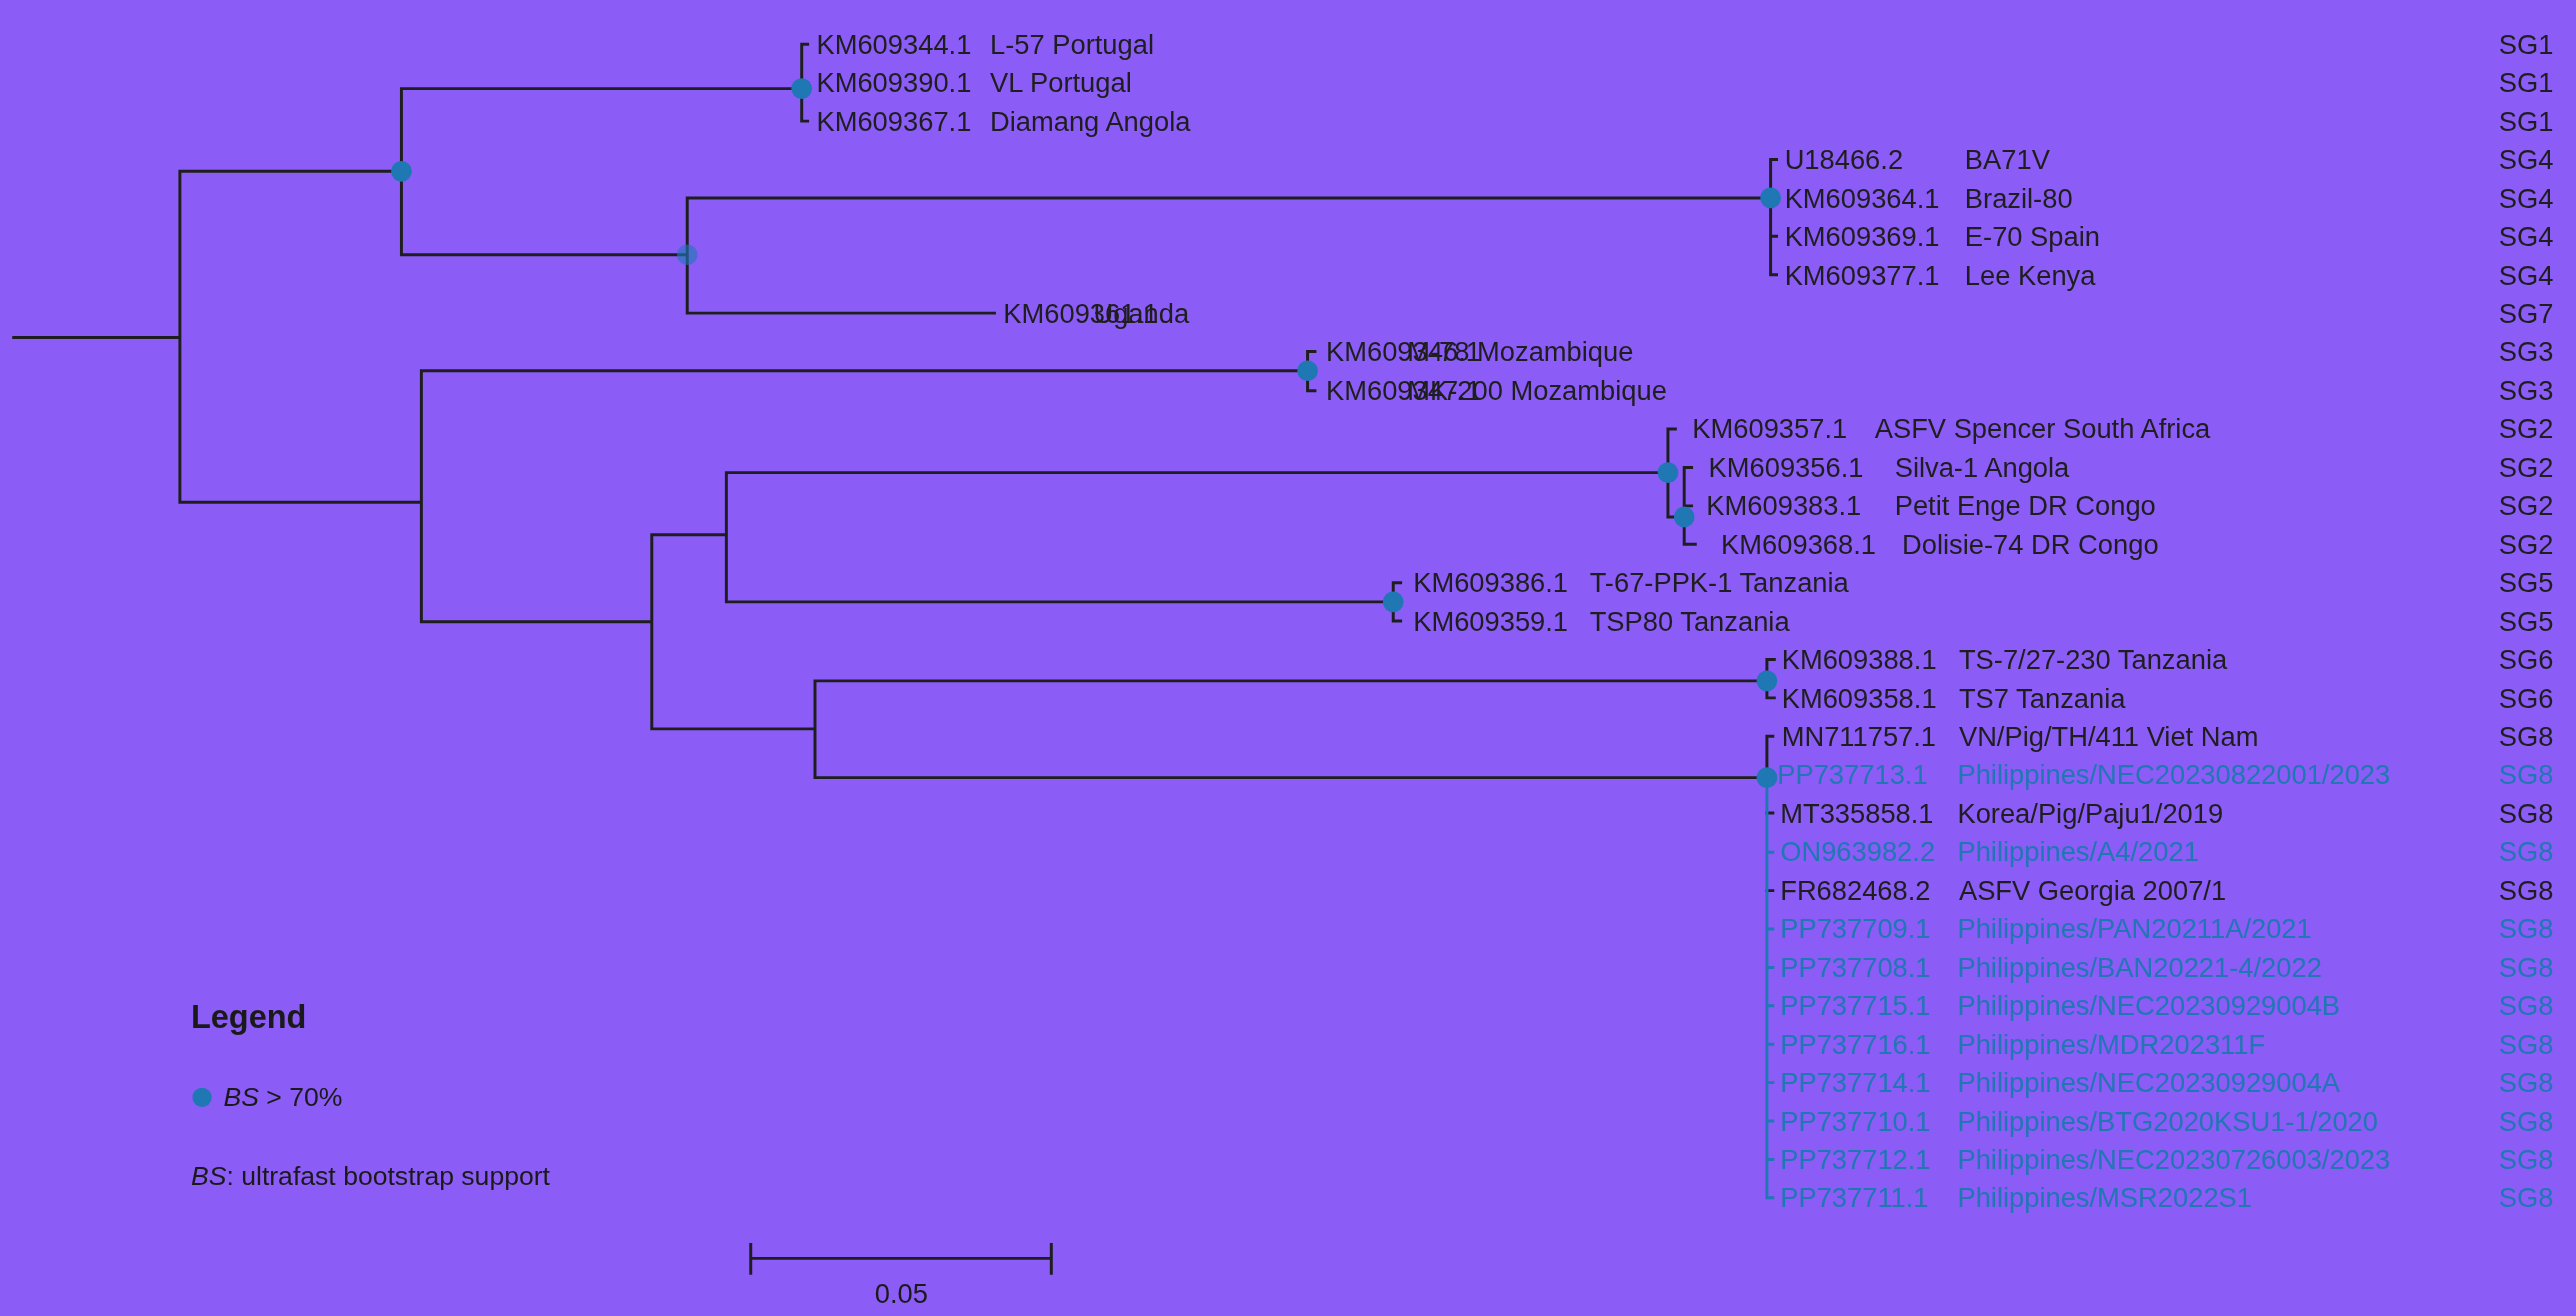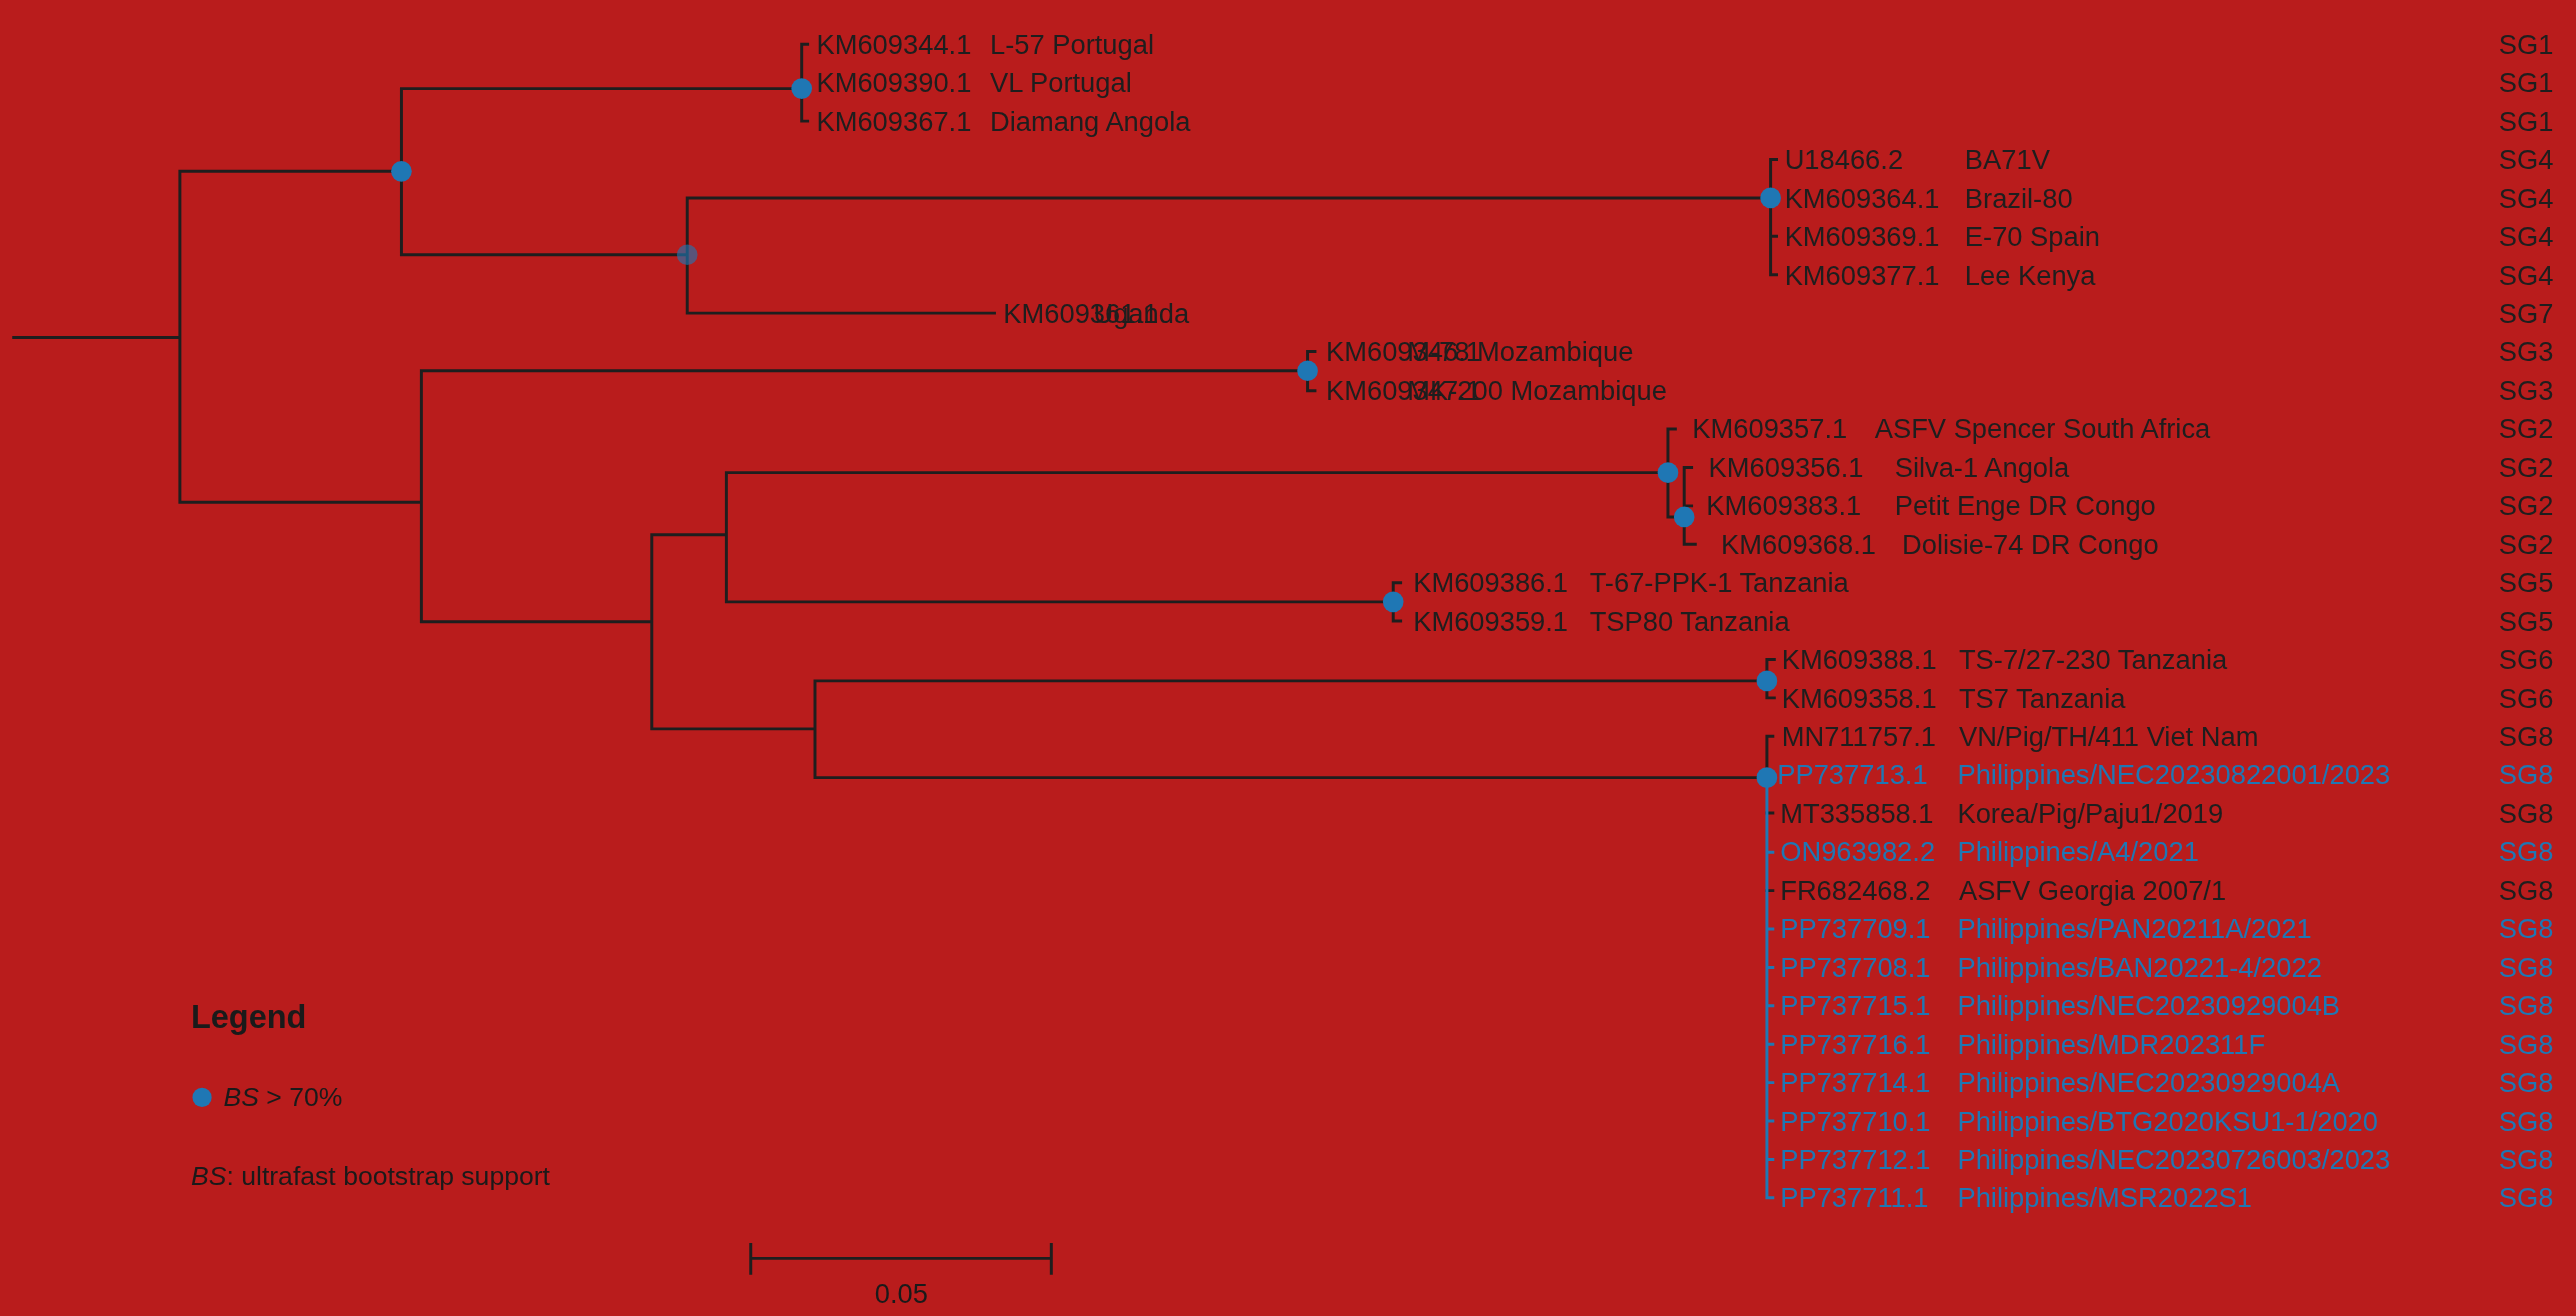--- a/index.html
+++ b/index.html
@@ -1,19 +1,19 @@
 <!DOCTYPE html>
 <html style="font-size:11.8px"><head>
 <meta charset="utf-8">
 <style>
   html,body{margin:0;padding:0;background:#ffffff;}
   #figure{
     position:relative;
     width:2576px;height:1316px;
-    background:#b91c1c;
+    background:#8b5cf6;
     font-family:"Liberation Sans","DejaVu Sans",sans-serif;
   }
   svg{display:block;}
   text{font-family:"Liberation Sans","DejaVu Sans",sans-serif;}
   .taxon-text{font-size:37px;}
   .sg-text{font-size:37px;}
   .legend-title{font-size:44px;font-weight:bold;fill:#1a1a1a;}
   .legend-text{font-size:36px;fill:#1a1a1a;}
   .scale-label{font-size:37px;fill:#1a1a1a;}
   .it{font-style:italic;}

